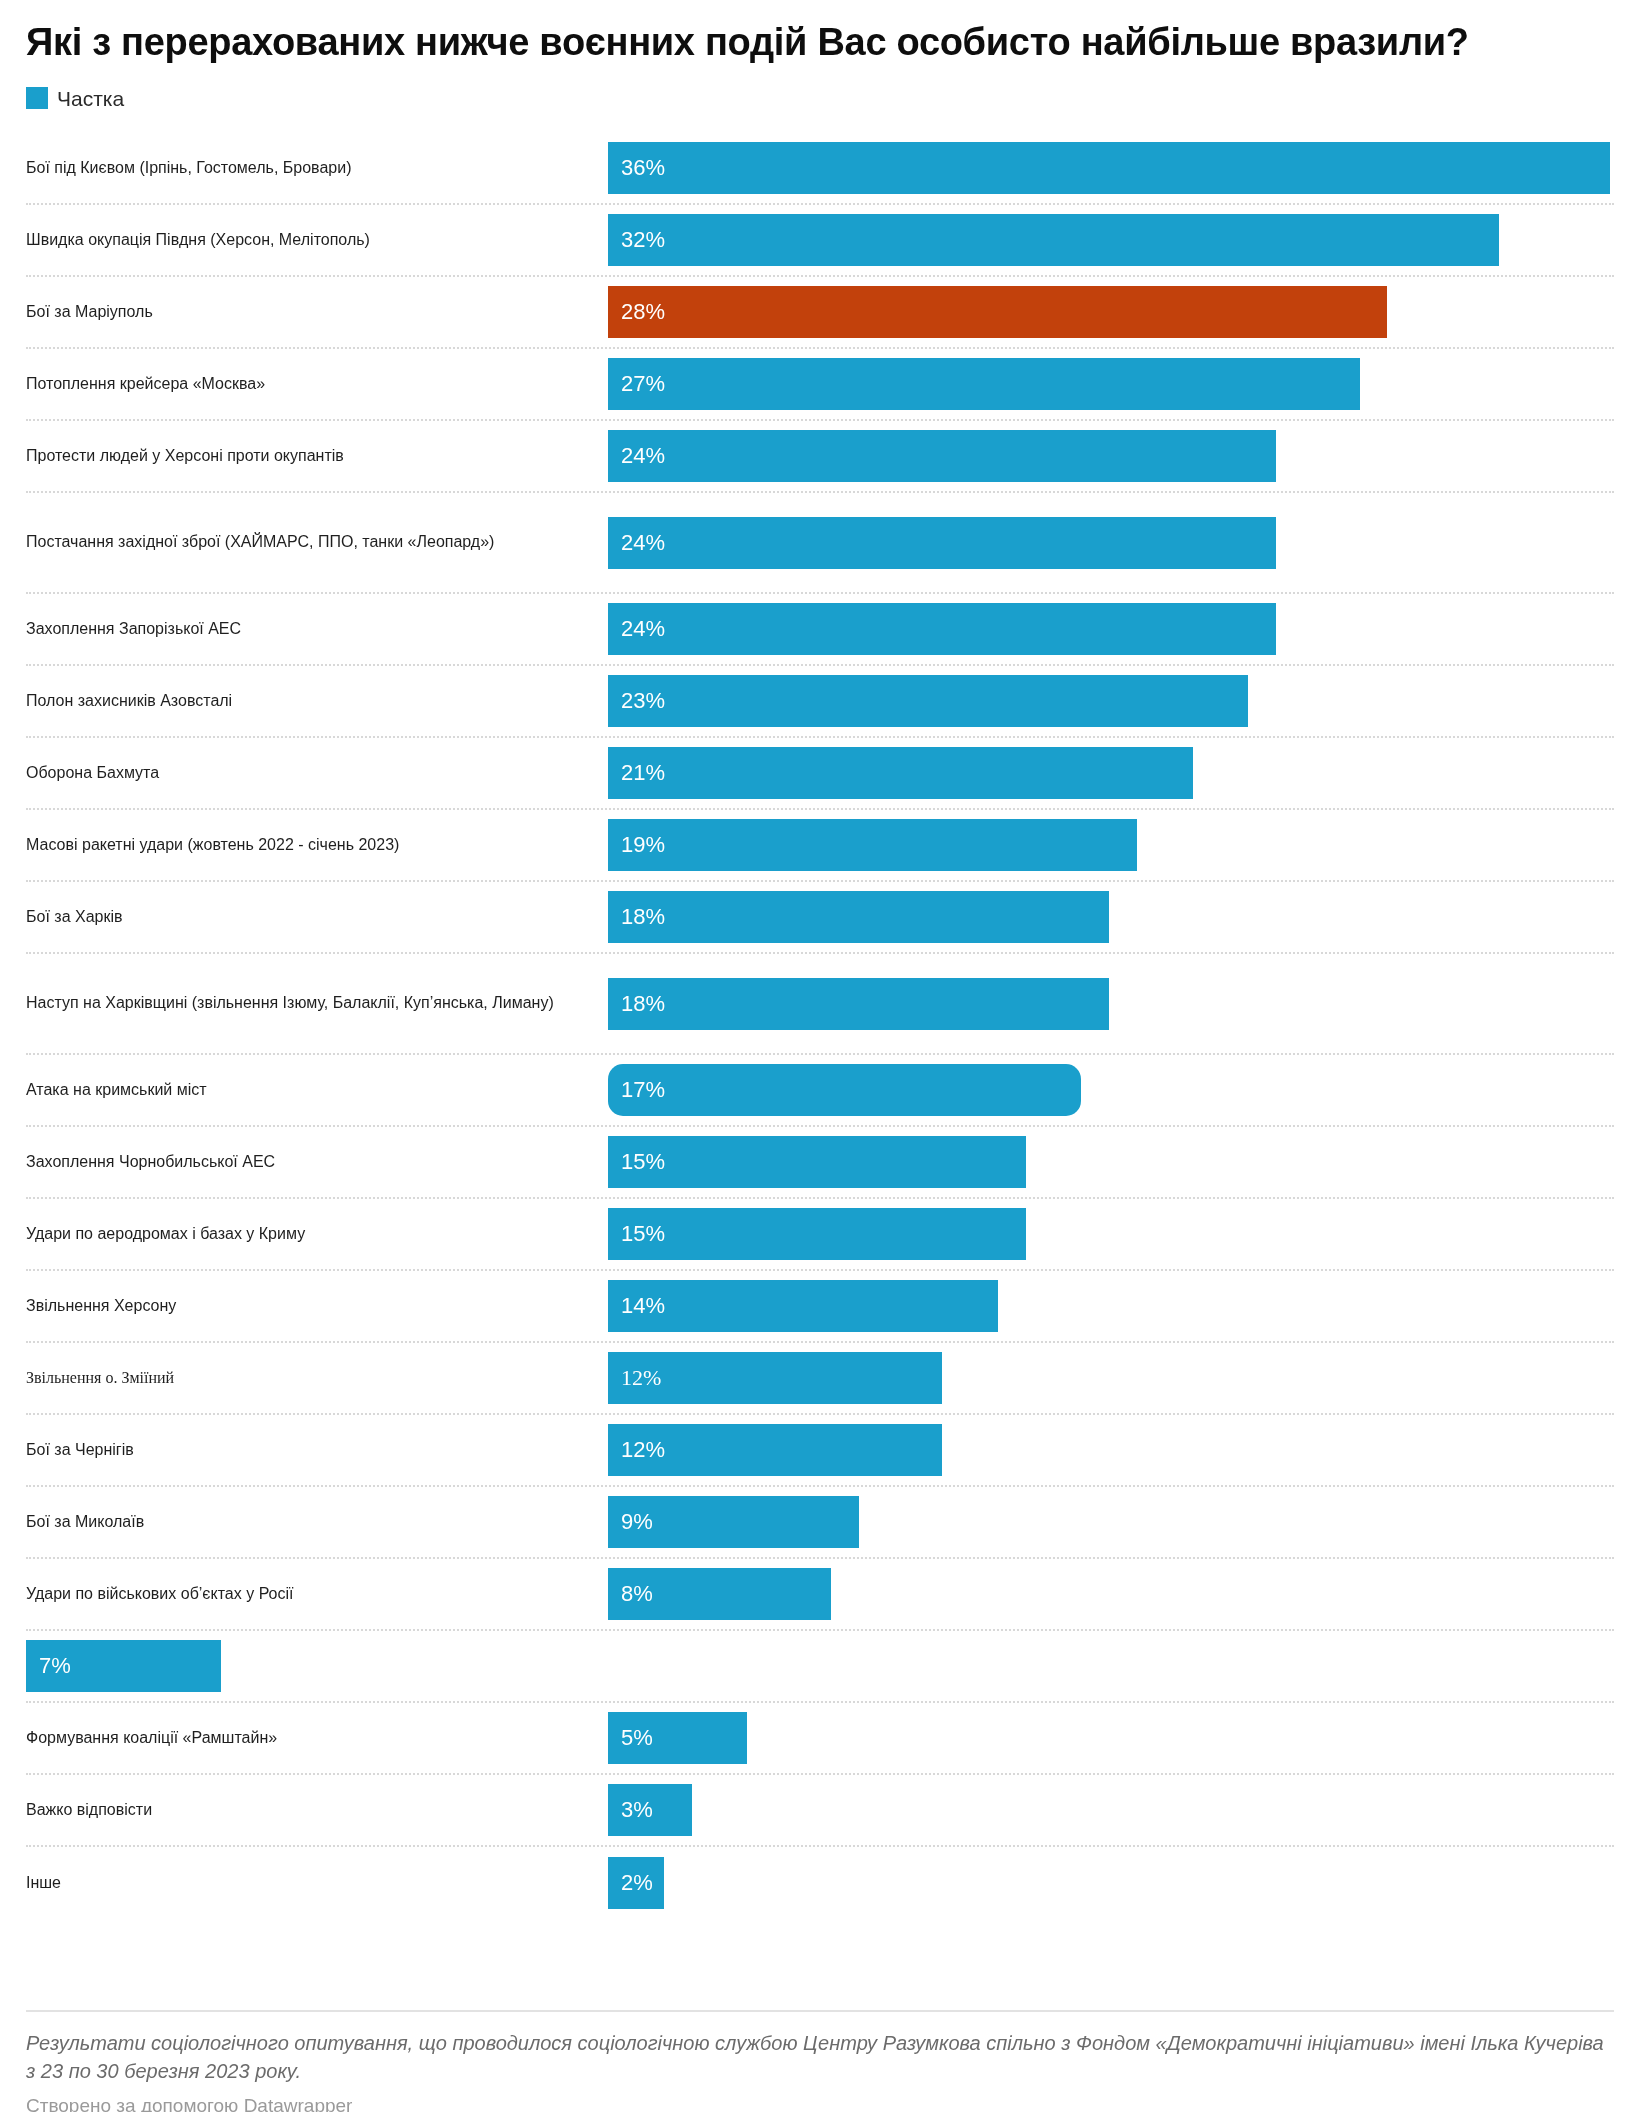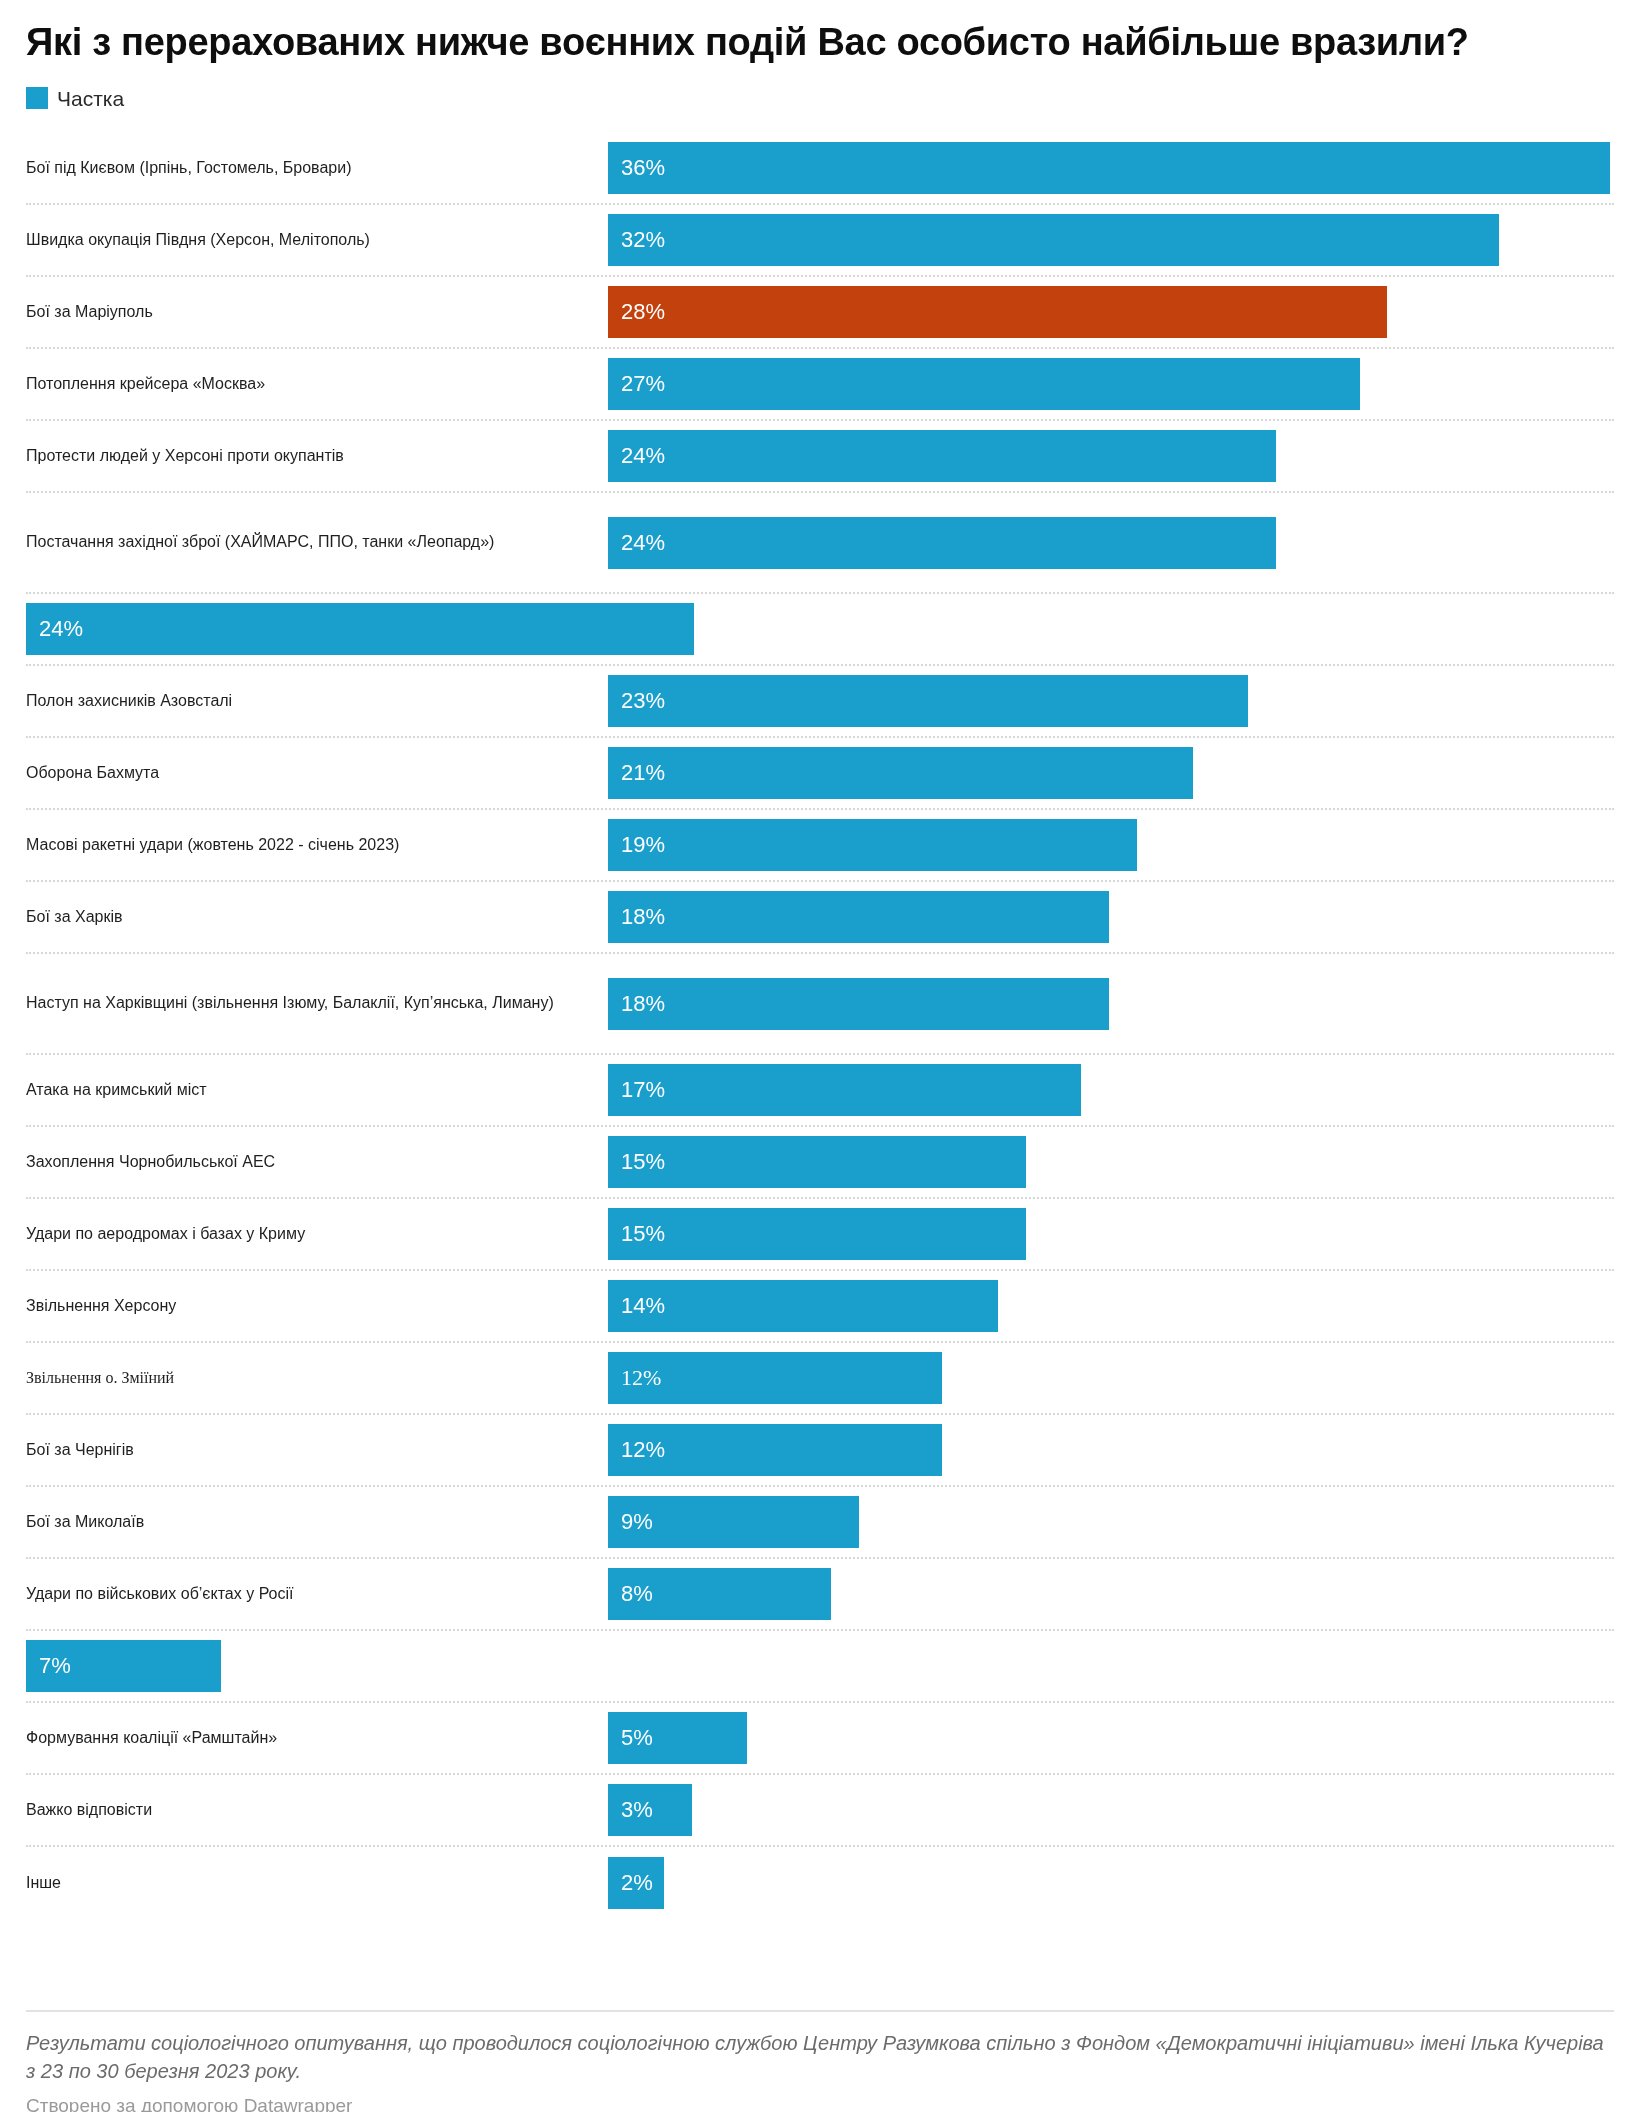--- a/index.html
+++ b/index.html
@@ -168,20 +168,21 @@
       </div>
       <div class="row" style="height: 101px; align-items: center;">
         <div class="row-label">Постачання західної зброї (ХАЙМАРС, ППО, танки «Леопард»)</div>
         <div class="row-barwrap">
           <div class="bar" style="background: rgb(26, 159, 204); width: 668px;">
             <span>24%</span>
           </div>
         </div>
       </div>
       <div class="row" style="height: 72px;">
+        <div class="row-label">Захоплення Запорізької АЕС</div>
         <div class="row-barwrap">
           <div class="bar" style="background: rgb(26, 159, 204); width: 668px;">
             <span>24%</span>
           </div>
         </div>
       </div>
       <div class="row" style="height: 72px;">
         <div class="row-label">Полон захисників Азовсталі</div>
         <div class="row-barwrap">
           <div class="bar" style="background: rgb(26, 159, 204); width: 640.167px;">
@@ -217,21 +218,21 @@
         <div class="row-label">Наступ на Харківщині (звільнення Ізюму, Балаклії, Куп’янська, Лиману)</div>
         <div class="row-barwrap">
           <div class="bar" style="background: rgb(26, 159, 204); width: 501px;">
             <span>18%</span>
           </div>
         </div>
       </div>
       <div class="row" style="height: 72px;">
         <div class="row-label">Атака на кримський міст</div>
         <div class="row-barwrap">
-          <div class="bar" style="background: rgb(26, 159, 204); width: 473.167px;">
+          <div class="bar" style="background: rgb(26, 159, 204); width: 473.167px; border-radius: 15px;">
             <span>17%</span>
           </div>
         </div>
       </div>
       <div class="row" style="height: 72px;">
         <div class="row-label">Захоплення Чорнобильської АЕС</div>
         <div class="row-barwrap">
           <div class="bar" style="background: rgb(26, 159, 204); width: 417.5px;">
             <span>15%</span>
           </div>

